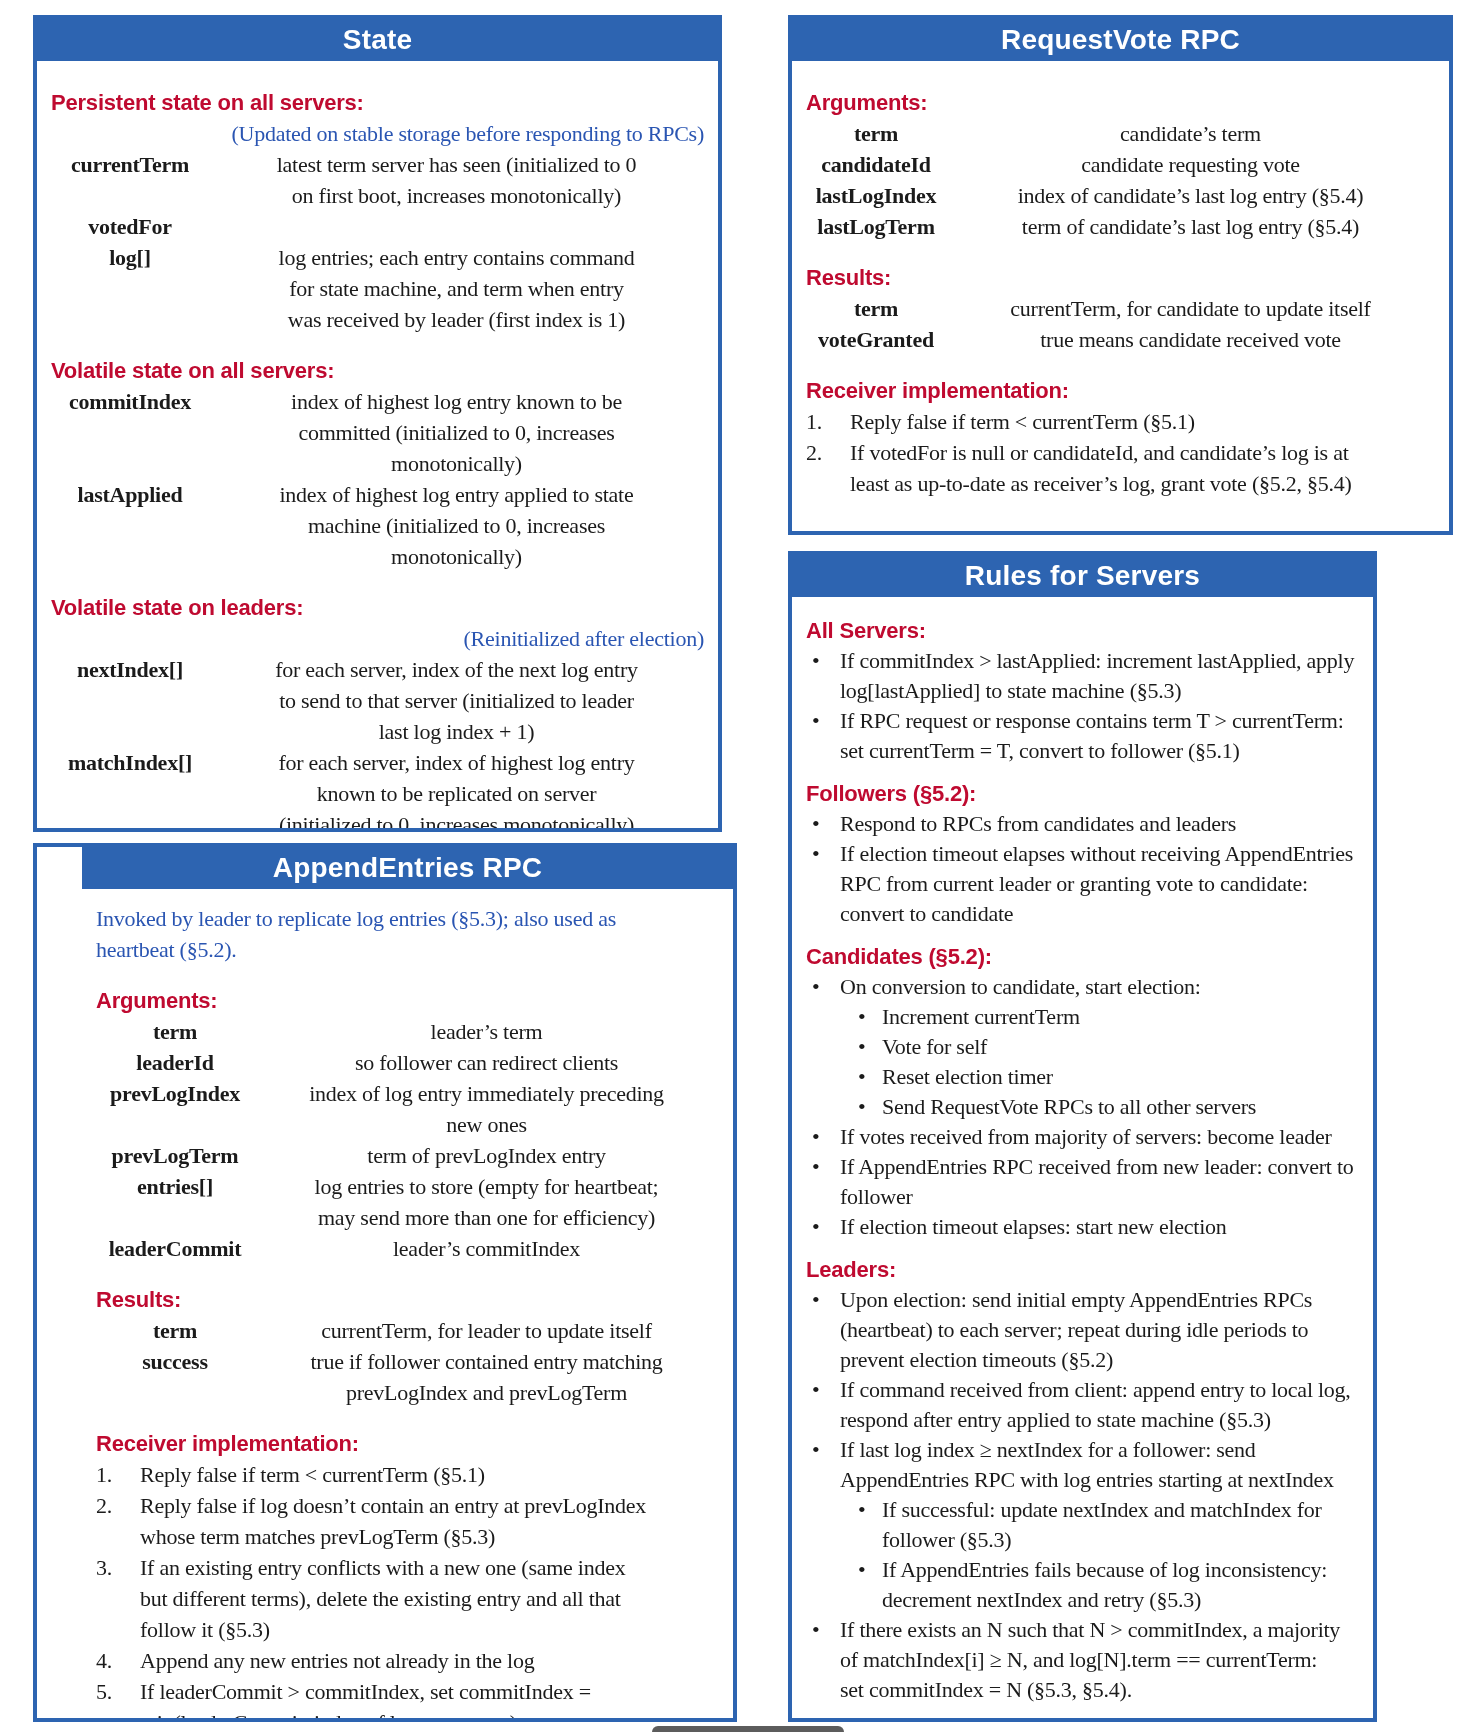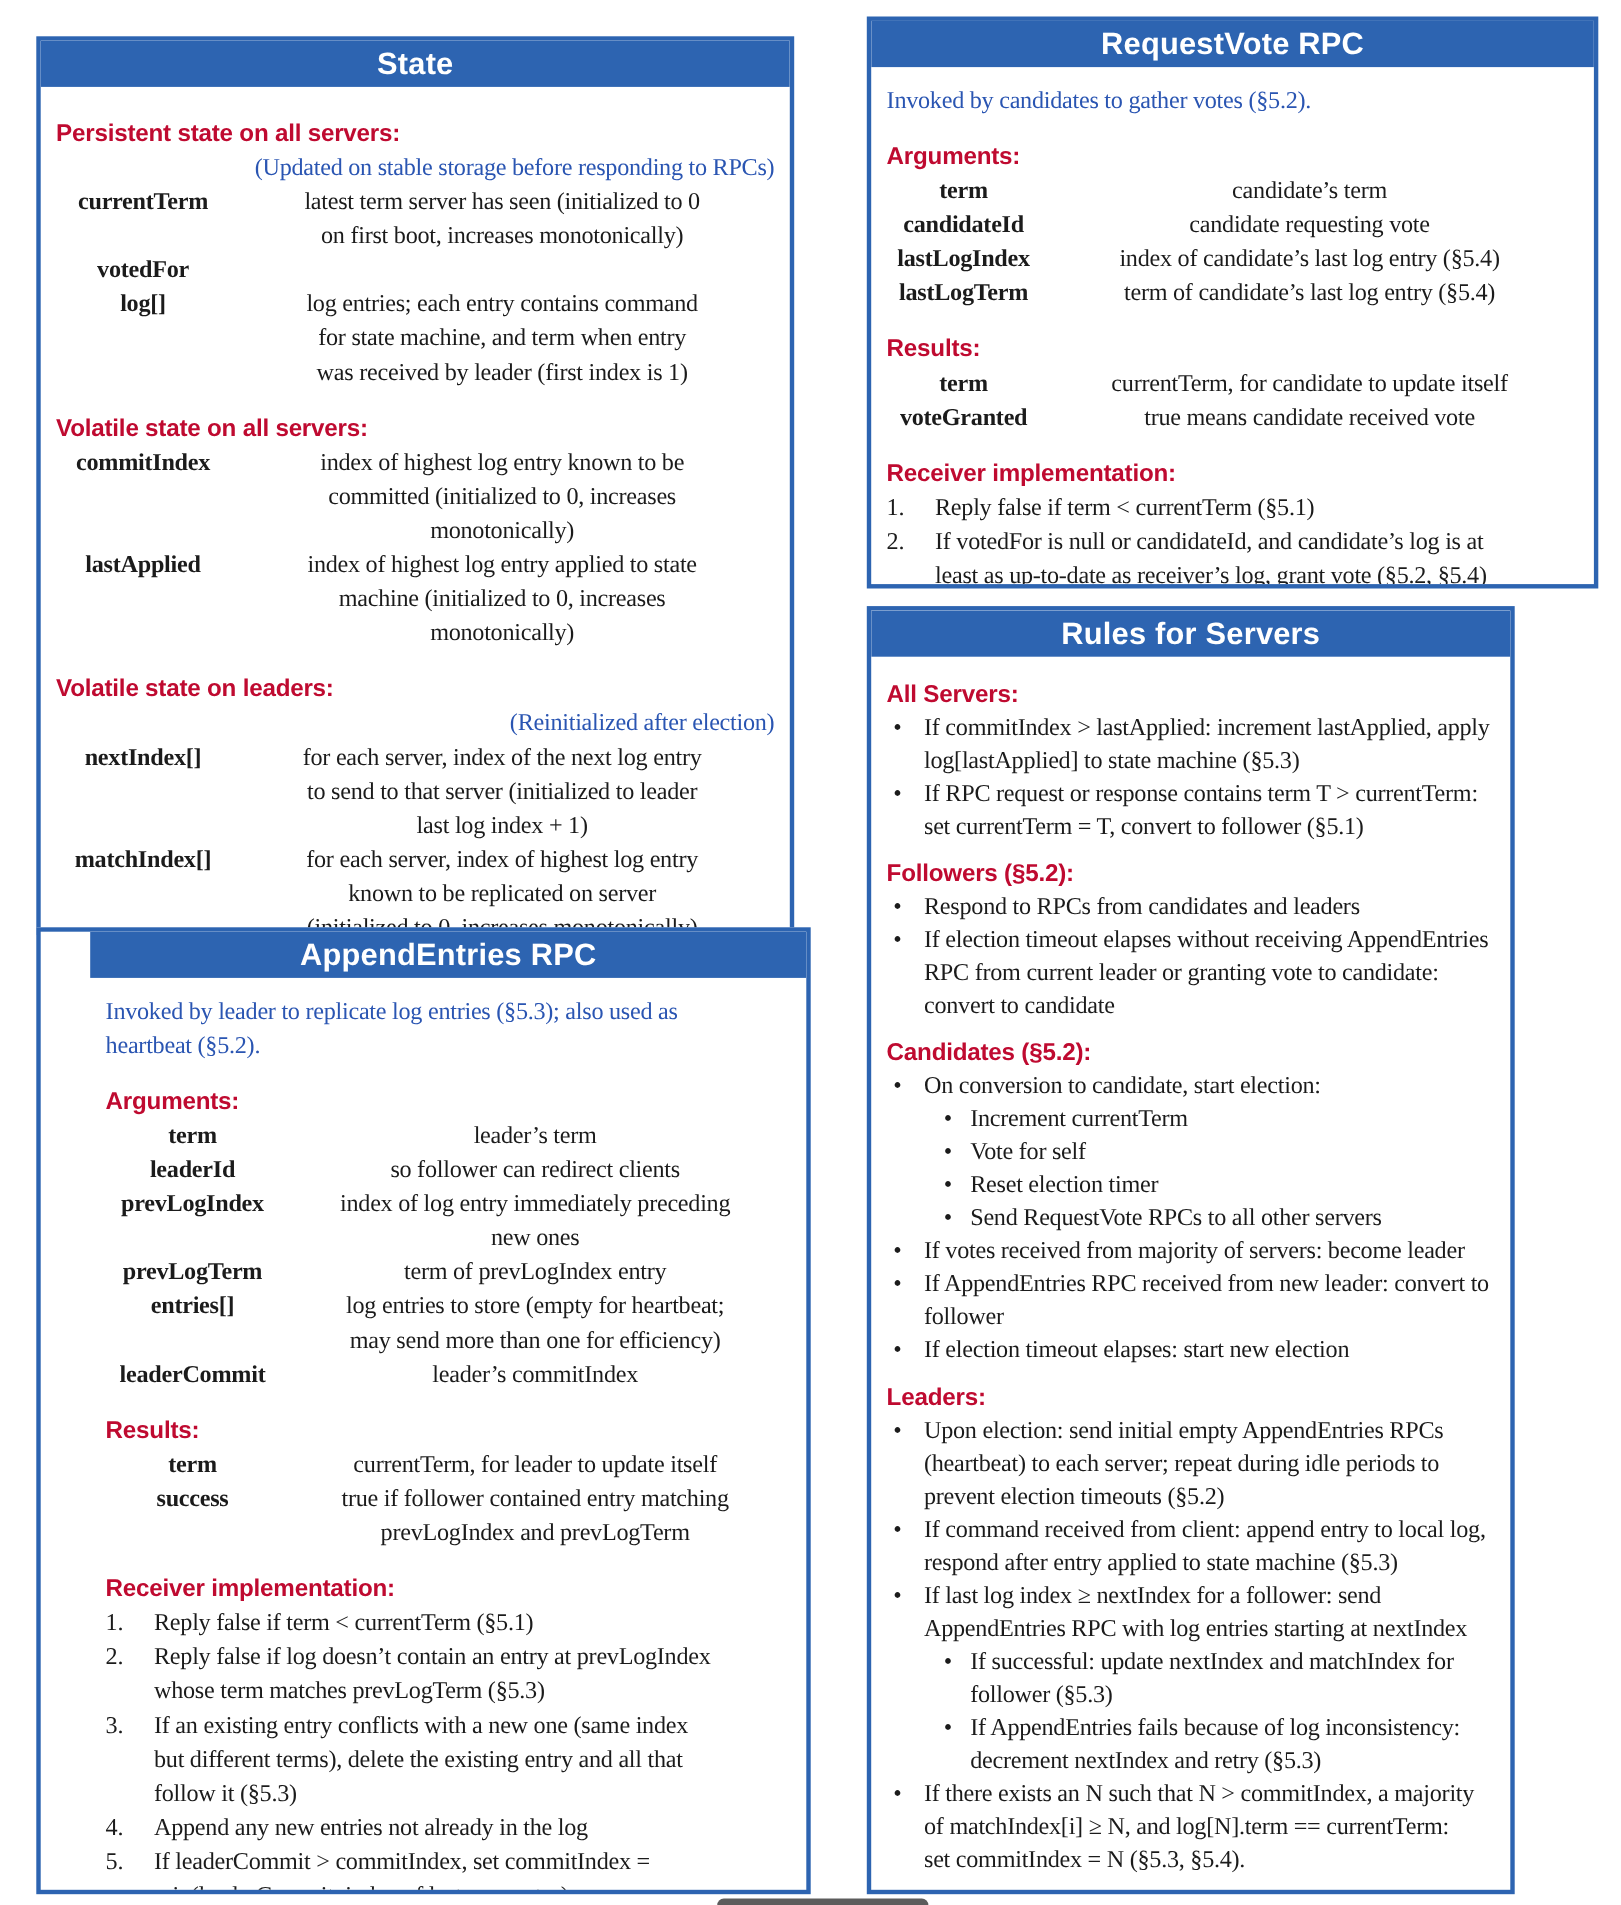--- a/index.html
+++ b/index.html
@@ -31,21 +31,21 @@
   .panel-right .param { grid-template-columns:140px 1fr; }
   .pname { font-weight:bold; }
   .pdesc { white-space:pre; }
   .step { display:grid; grid-template-columns:44px 1fr; line-height:31px; }
   .snum { }
   .stext { white-space:pre; }
   .bullet { display:grid; grid-template-columns:34px 1fr; line-height:30px; }
   .bullet.sub { margin-left:46px; grid-template-columns:30px 1fr; }
   .bmark { text-align:left; padding-left:6px; }
   .btext { white-space:pre; }
-  #panel-state   { left:33px;  top:33px;  width:689px; height:817px; }
+  #panel-state   { left:33px;  top:15px;  width:689px; height:817px; }
   #panel-append  { left:33px;  top:843px; width:704px; height:879px;padding-left:45px; }
   #panel-reqvote { left:788px; top:15px;  width:665px; height:520px; }
   #panel-rules   { left:788px; top:551px; width:589px; height:1171px; }
   #toolbar-fragment {
     position:absolute; left:652px; top:1726px; width:192px; height:6px;
     background:#5c5c5c; border-radius:9px 9px 0 0;
   }
 </style>
 </head>
 <body>
@@ -170,21 +170,20 @@
       <span class="snum">5.</span>
       <span class="stext">If leaderCommit &gt; commitIndex, set commitIndex =
 min(leaderCommit, index of last new entry)</span>
     </div>
   </div>
 </div>
 
 <div class="panel panel-right" id="panel-reqvote">
   <div class="panel-header">RequestVote RPC</div>
   <div class="panel-body">
-    <div class="panel-intro">Invoked by candidates to gather votes (§5.2).</div>
 
     <div class="sec-heading">Arguments:</div>
     <div class="param">
       <span class="pname">term</span>
       <span class="pdesc">candidate’s term</span>
     </div>
     <div class="param">
       <span class="pname">candidateId</span>
       <span class="pdesc">candidate requesting vote</span>
     </div>

